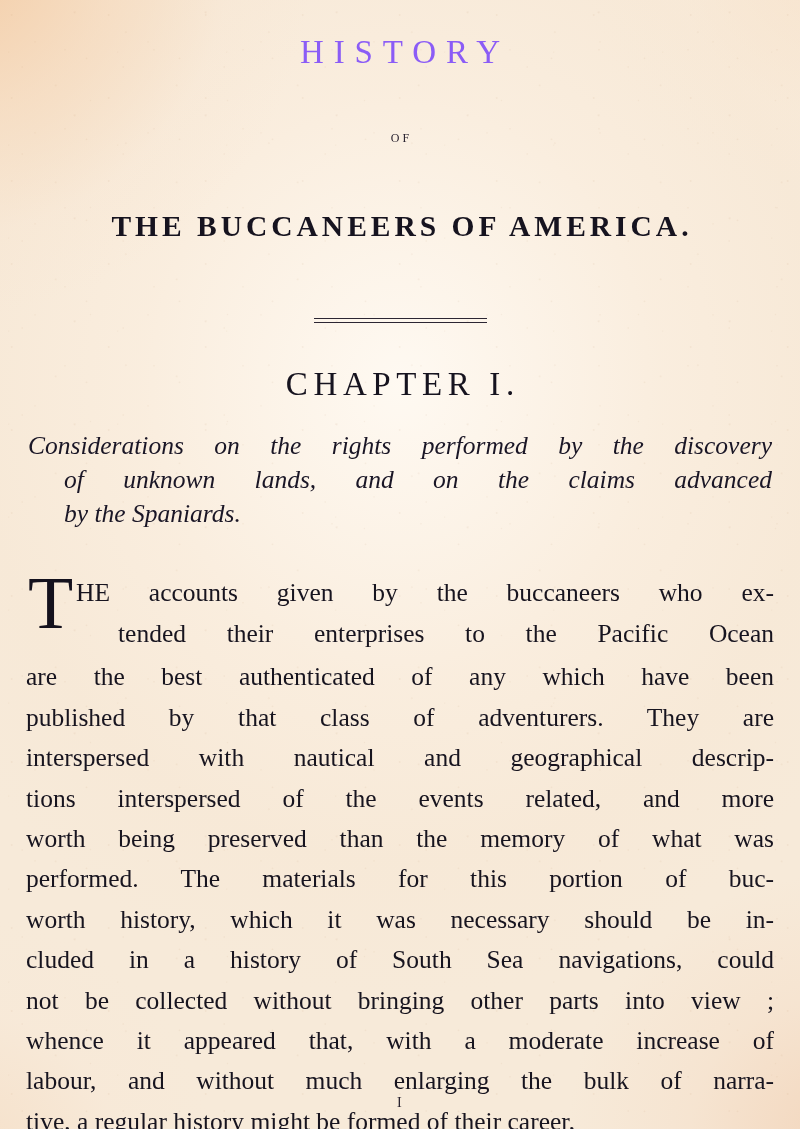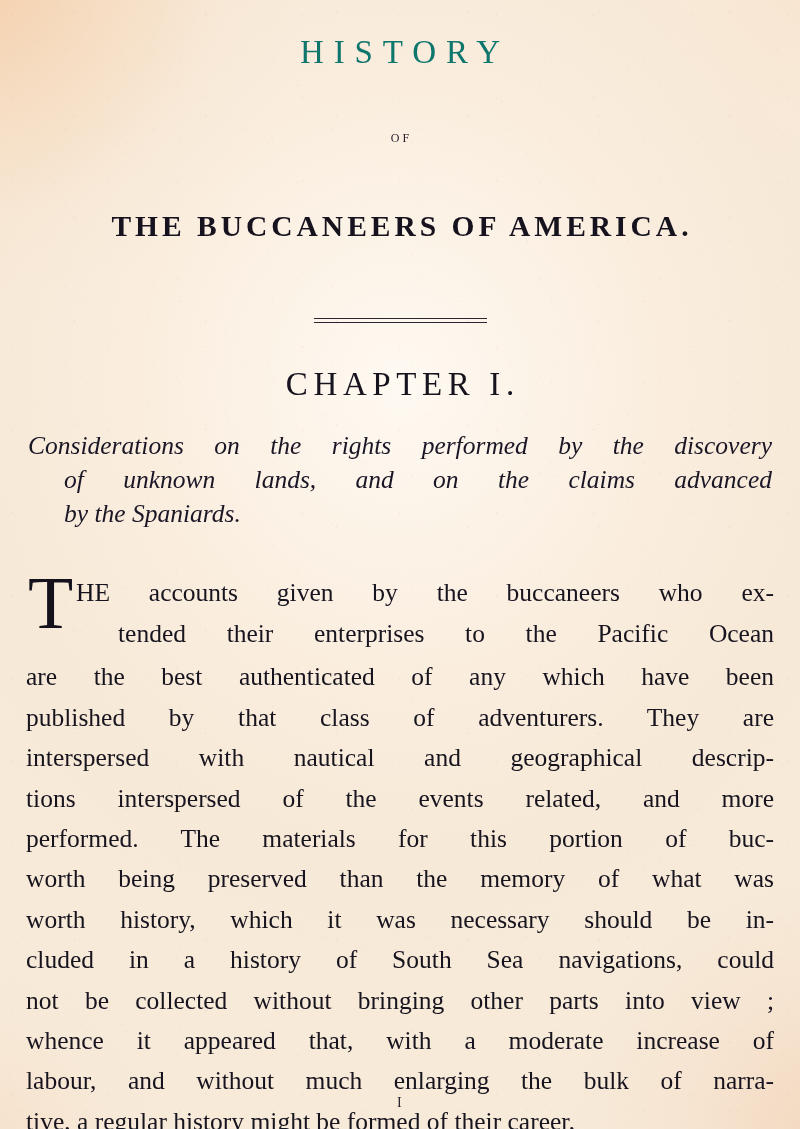--- a/index.html
+++ b/index.html
@@ -88,21 +88,21 @@
   
   .title-main {
     text-align: center;
     font-size: 33px;
     letter-spacing: 0.30em;
     text-indent: 0.30em;
     font-weight: 400;
     margin: 0;
     padding-top: 36px;
     line-height: 1;
-    color: #0f766e;
+    color: #8b5cf6;
   }
 
   .title-of {
     text-align: center;
     font-size: 12px;
     letter-spacing: 0.26em;
     text-indent: 0.26em;
     font-weight: 400;
     margin: 0;
     padding-top: 63px;
@@ -276,22 +276,22 @@
       <div class="dropcap-block">
         <span class="dropcap">T</span>
         <span class="dc-line-1">HE accounts given by the buccaneers who ex-</span>
         <span class="dc-line-2">tended their enterprises to the Pacific Ocean</span>
       </div>
 
       <span class="body-line">are the best authenticated of any which have been</span>
       <span class="body-line">published by that class of adventurers.  They are</span>
       <span class="body-line">interspersed with nautical and geographical descrip-</span>
       <span class="body-line">tions interspersed of the events related, and more</span>
+      <span class="body-line">worth being preserved than the memory of what was</span>
       <span class="body-line">performed.  The materials for this portion of buc-</span>
-      <span class="body-line">worth being preserved than the memory of what was</span>
       <span class="body-line">worth history, which it was necessary should be in-</span>
       <span class="body-line">cluded in a history of South Sea navigations, could</span>
       <span class="body-line">not be collected without bringing other parts into view ;</span>
       <span class="body-line">whence it appeared that, with a moderate increase of</span>
       <span class="body-line">labour, and without much enlarging the bulk of narra-</span>
       <span class="body-line last">tive, a regular history might be formed of their career,</span>
 
     </div>
 
   </div>

